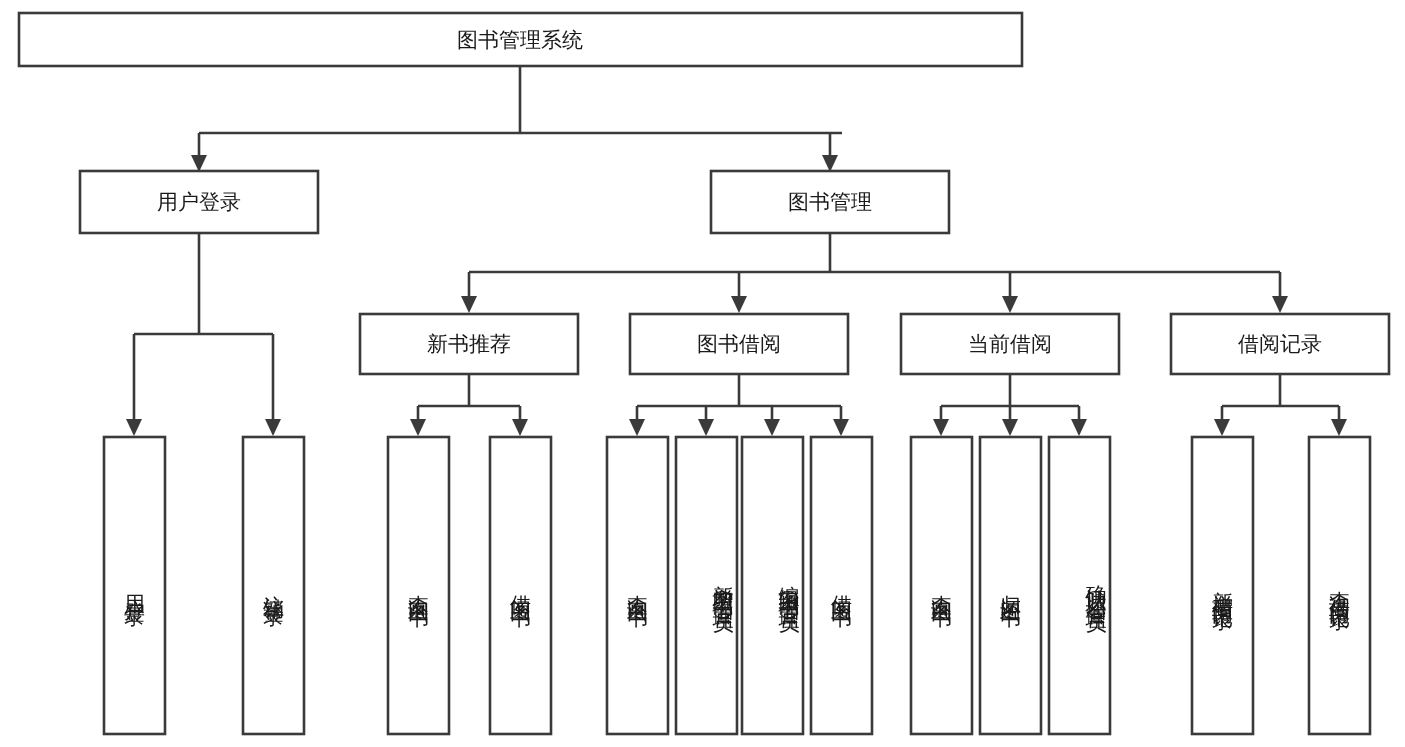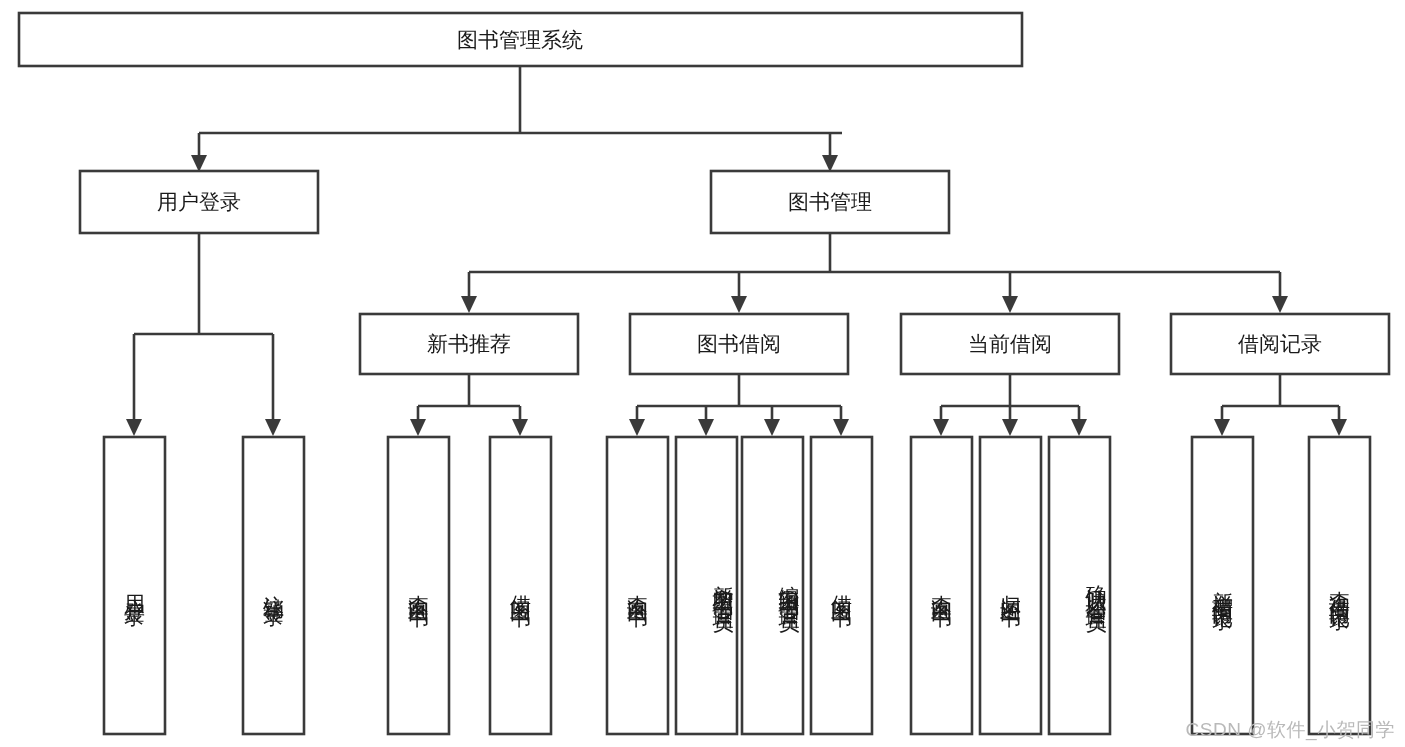--- a/index.html
+++ b/index.html
@@ -235,15 +235,14 @@
 
     <div style="position:absolute;left:911px;top:437px;width:61px;height:297px;writing-mode:vertical-rl;text-orientation:upright;display:flex;align-items:center;justify-content:center;font-size:21px;color:#1a1a1a;letter-spacing:4px;">查询图书</div>
     <div style="position:absolute;left:980px;top:437px;width:61px;height:297px;writing-mode:vertical-rl;text-orientation:upright;display:flex;align-items:center;justify-content:center;font-size:21px;color:#1a1a1a;letter-spacing:4px;">归还图书</div>
     <div style="position:absolute;left:1049px;top:441px;width:61px;height:289px;writing-mode:vertical-rl;text-orientation:upright;display:flex;align-items:flex-start;justify-content:center;font-size:21px;color:#1a1a1a;letter-spacing:4px;">确认归还（管理员）</div>
 
     <div style="position:absolute;left:1192px;top:437px;width:61px;height:297px;writing-mode:vertical-rl;text-orientation:upright;display:flex;align-items:center;justify-content:center;font-size:21px;color:#1a1a1a;letter-spacing:4px;">新增借阅记录</div>
     <div style="position:absolute;left:1309px;top:437px;width:61px;height:297px;writing-mode:vertical-rl;text-orientation:upright;display:flex;align-items:center;justify-content:center;font-size:21px;color:#1a1a1a;letter-spacing:4px;">查询借阅记录</div>
 
   </div>
 
-  <div class="watermark-text">CSDN @软件_小贺同学</div>
 
 </div>
 
 </body></html>

